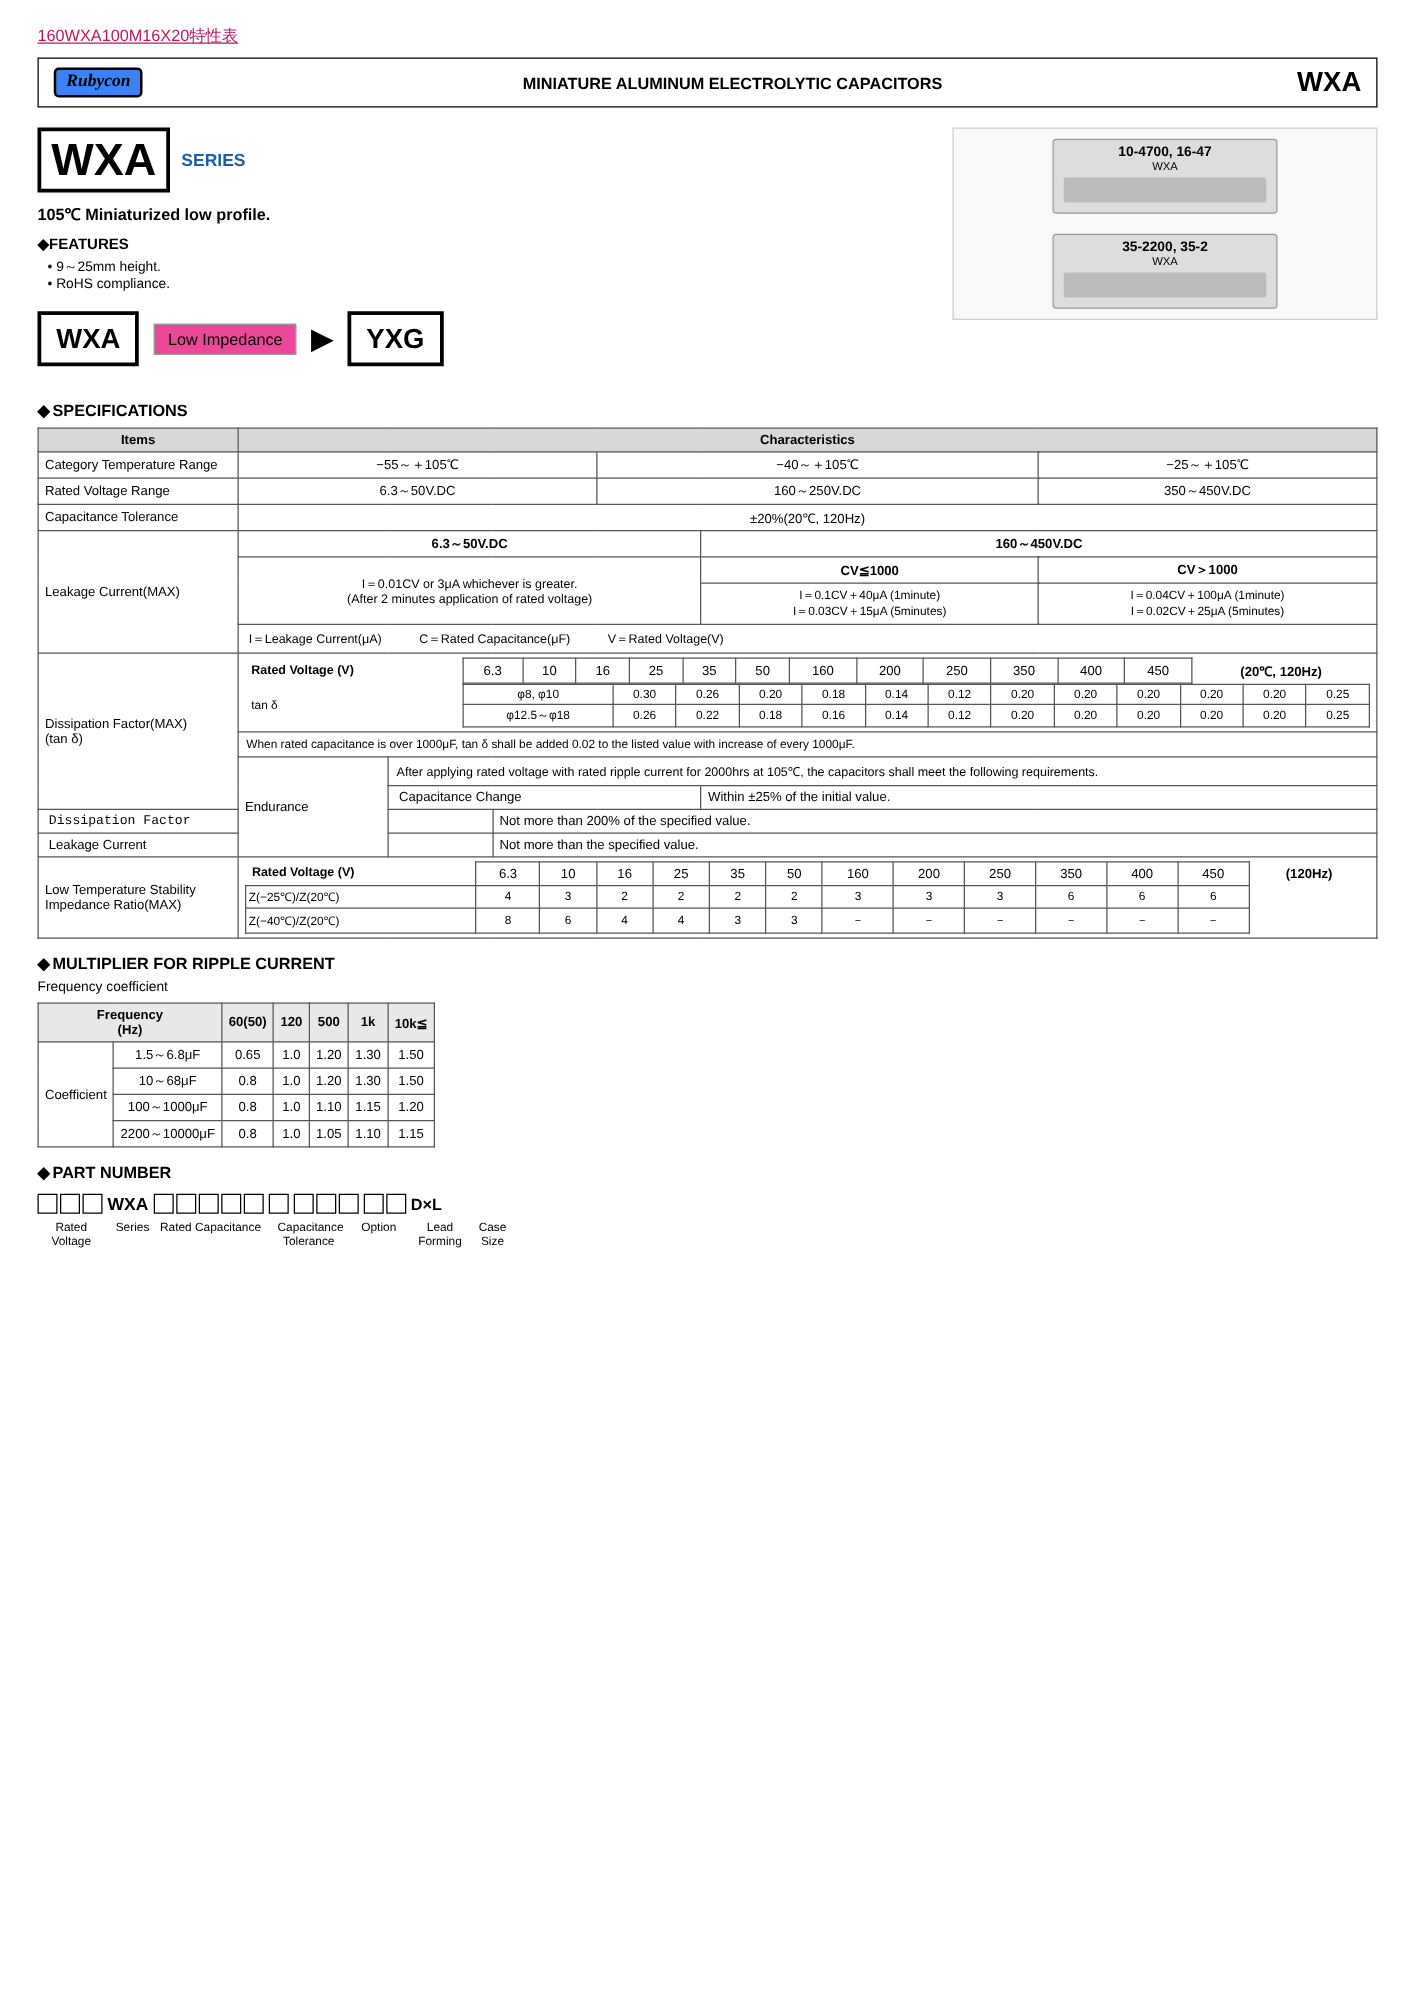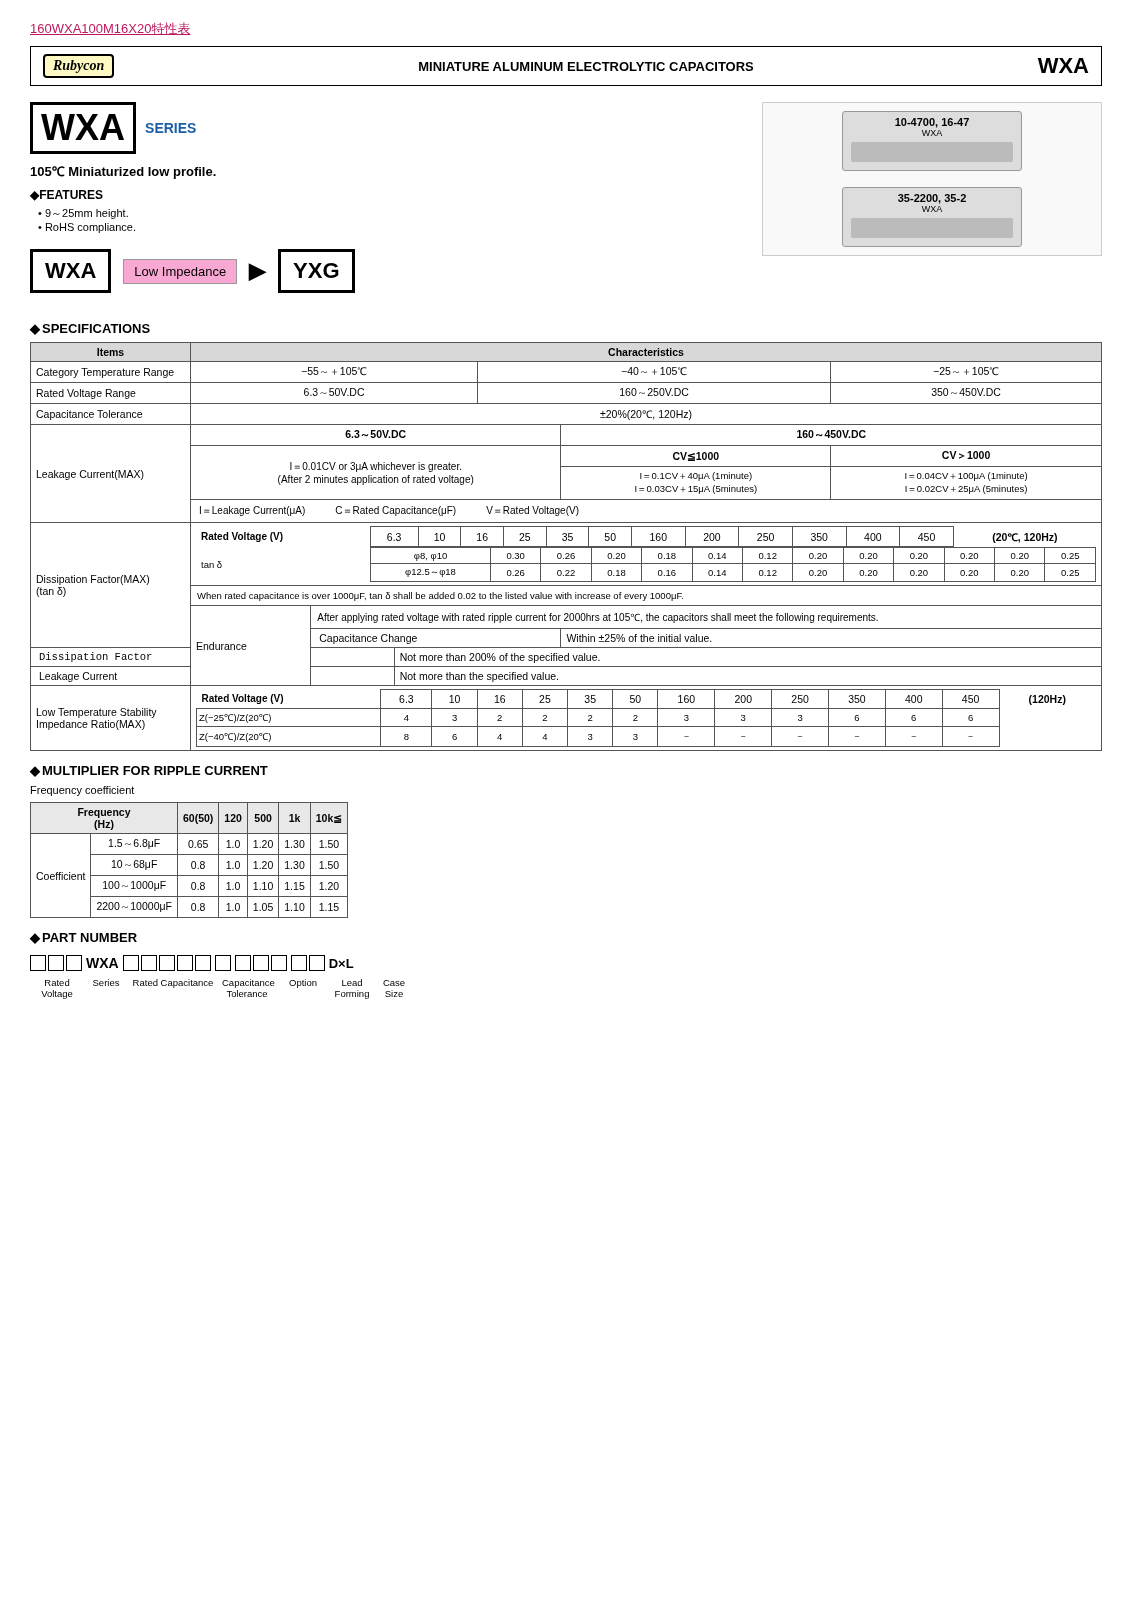--- a/index.html
+++ b/index.html
@@ -27,21 +27,21 @@
     }
     .logo-box {
       border: 2px solid #000;
       border-radius: 4px;
       padding: 2px 8px;
       font-family: serif;
       font-weight: bold;
       font-size: 14px;
       font-style: italic;
       margin-right: 20px;
-      background: #fef9c3;
+      background: #3b82f6;
     }
     .header-title {
       font-weight: bold;
       font-size: 13px;
       flex: 1;
       text-align: center;
     }
     .header-wxa {
       font-size: 22px;
       font-weight: bold;
@@ -113,21 +113,21 @@
       display: inline-block;
     }
     .arrow-right {
       font-size: 22px;
       font-weight: bold;
     }
     .low-imp-label {
       font-size: 13px;
       border: 1px solid #999;
       padding: 4px 10px;
-      background: #f9a8d4;
+      background: #ec4899;
     }
     .section-title {
       font-weight: bold;
       font-size: 13px;
       margin: 12px 0 6px 0;
     }
     .section-title::before {
       content: "◆";
       margin-right: 2px;
     }
@@ -555,19 +555,19 @@
     </div>
 
     <div class="part-box">
       <div style="font-size:13px;font-weight:bold;padding-bottom:2px;">D×L</div>
     </div>
   </div>
 
   <div style="display:flex;gap:4px;align-items:flex-start;">
     <div style="width:54px;font-size:9.5px;text-align:center;">Rated Voltage</div>
     <div style="width:36px;font-size:9.5px;text-align:center;">Series</div>
-    <div style="width:90px;font-size:9.5px;text-align:center;">Rated Capacitance</div>
+    <div style="width:90px;font-size:9.5px;">Rated Capacitance</div>
     <div style="width:50px;font-size:9.5px;text-align:center;">Capacitance Tolerance</div>
     <div style="width:54px;font-size:9.5px;text-align:center;">Option</div>
     <div style="width:36px;font-size:9.5px;text-align:center;">Lead Forming</div>
     <div style="width:40px;font-size:9.5px;text-align:center;">Case Size</div>
   </div>
 </div>
 
 </body></html>

